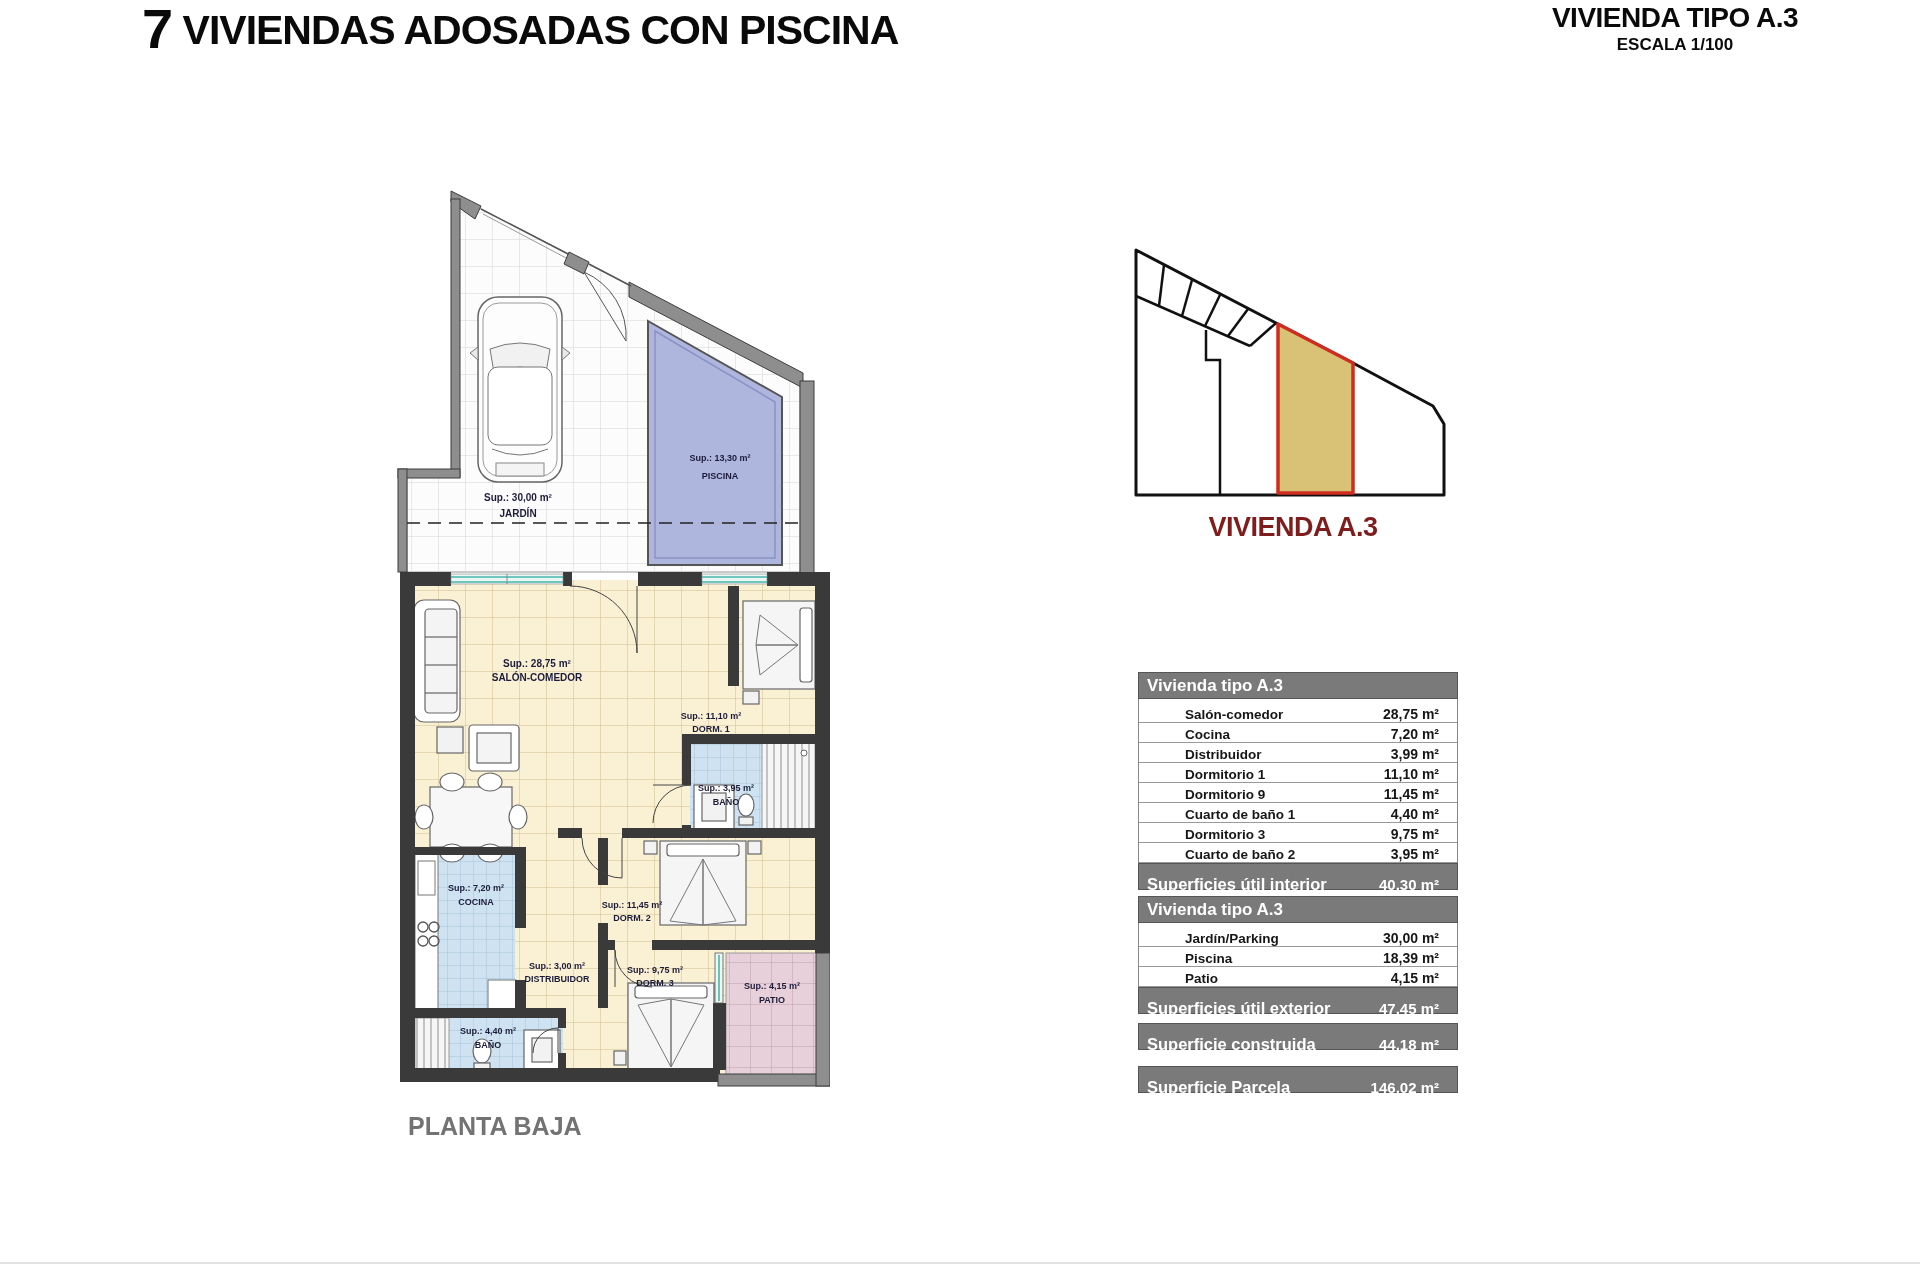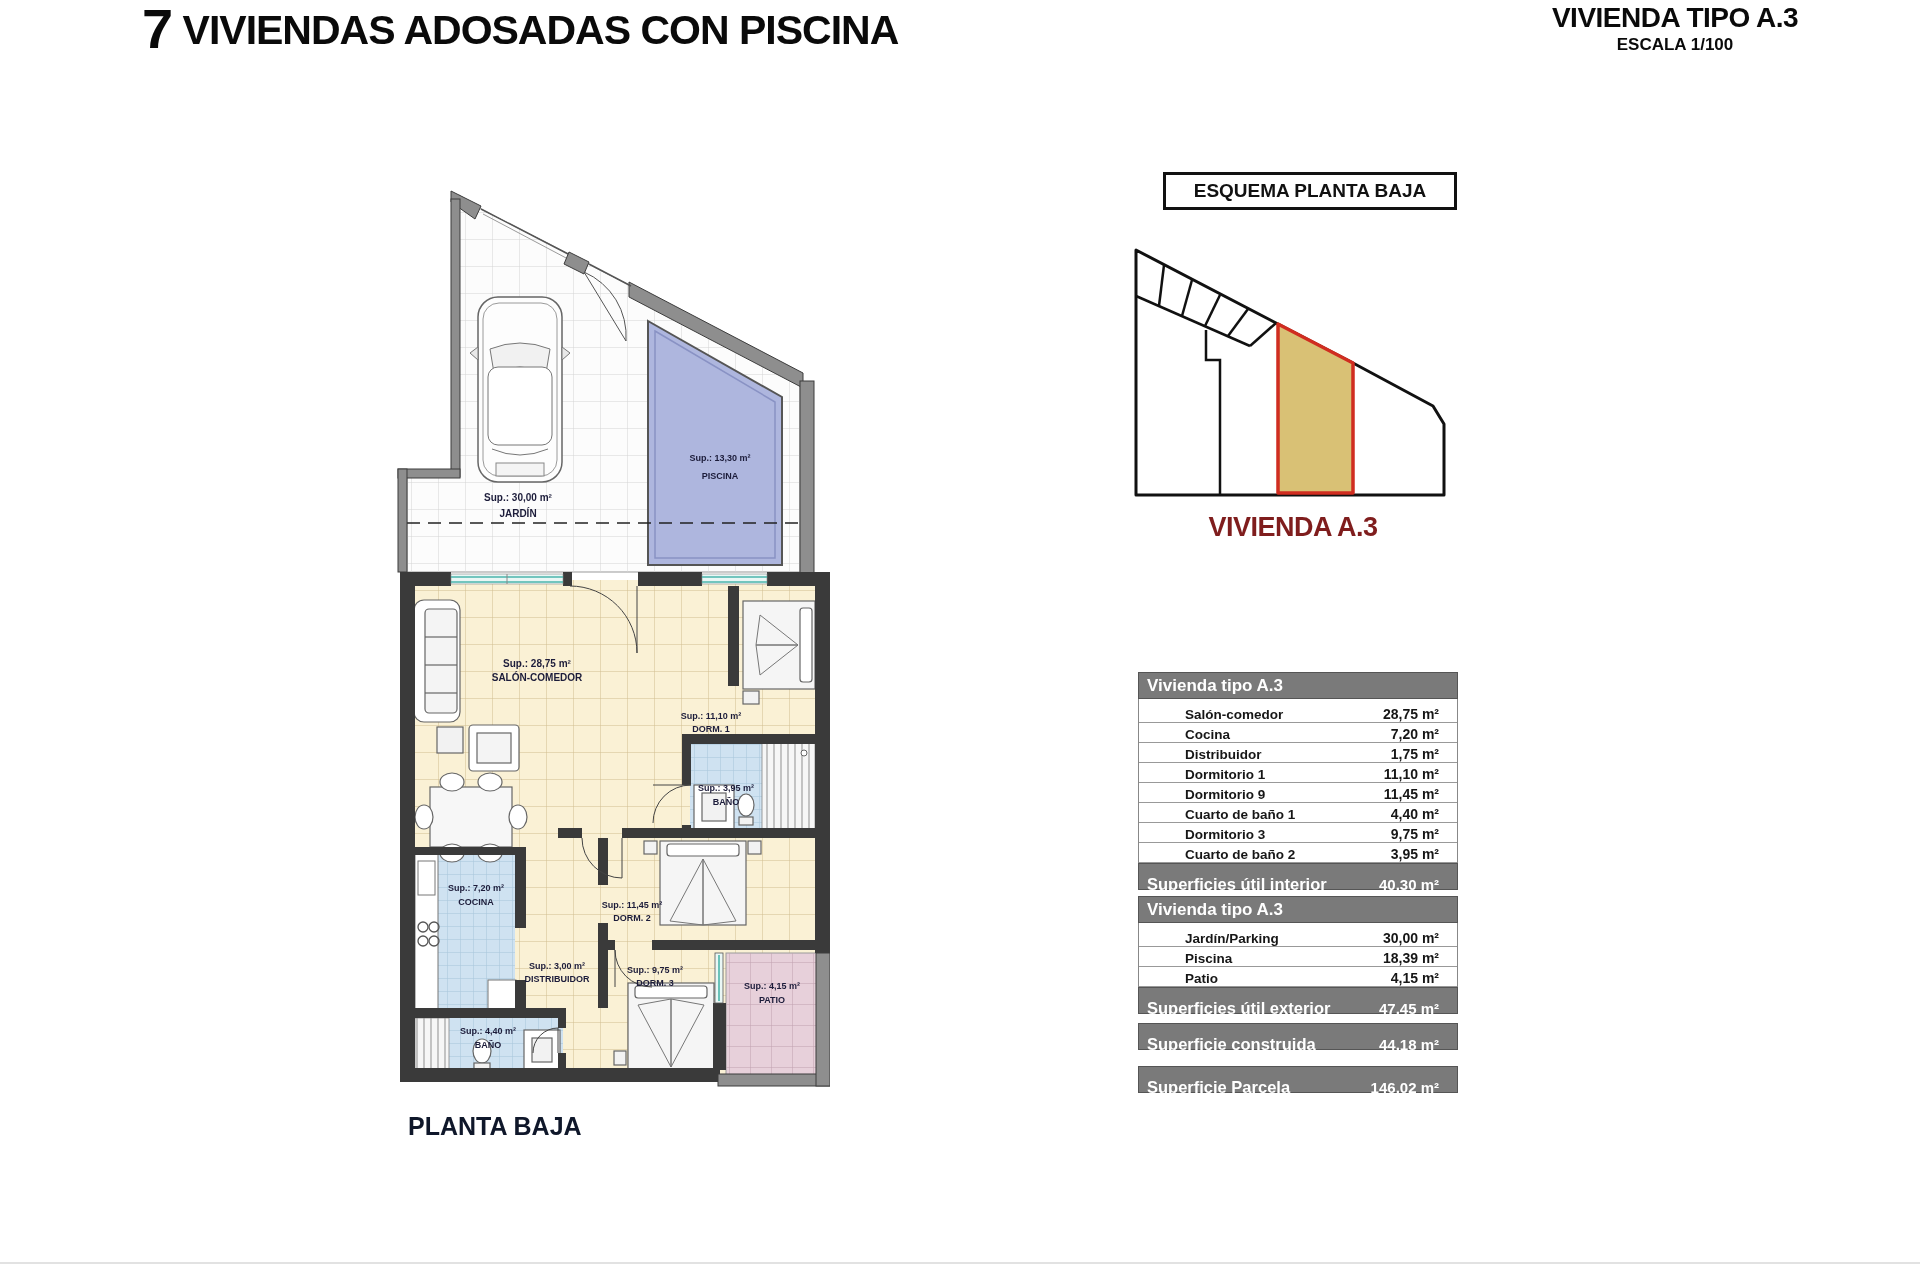--- a/index.html
+++ b/index.html
@@ -12,21 +12,21 @@
   .main-title .rest{font-size:41px;}
   .sub-title{position:absolute;left:1500px;top:2px;width:350px;text-align:center;color:#0a0a0a;}
   .sub-title .t1{font-size:28px;font-weight:800;letter-spacing:-0.5px;}
   .sub-title .t2{font-size:17px;font-weight:800;margin-top:1px;}
   
   .esq-box{position:absolute;left:1163px;top:172px;width:288px;height:32px;border:3px solid #111;
            display:flex;align-items:center;justify-content:center;font-size:19px;font-weight:800;color:#111;}
   .esq-caption{position:absolute;left:1128px;top:512px;width:330px;text-align:center;
                font-size:27px;font-weight:800;color:#7f1d1d;letter-spacing:-0.5px;}
   
-  .planta-caption{position:absolute;left:408px;top:1112px;font-size:25px;font-weight:800;color:#0f172a;}
+  .planta-caption{position:absolute;left:408px;top:1112px;font-size:25px;font-weight:800;color:#737373;}
   
   .tbl{position:absolute;left:1138px;width:320px;}
   .tbl .thead,.tbl .tfoot,.bar{background:#7a7a7a;color:#fff;font-weight:700;
         border:1px solid #555;box-sizing:border-box;display:flex;align-items:center;}
   .tbl .thead{height:27px;font-size:17px;padding:0 8px;}
   .tbl .tbody{border-left:1px solid #888;border-right:1px solid #888;background:#fff;padding-top:4px;}
   .trow{display:flex;justify-content:space-between;align-items:flex-end;height:19px;
         border-bottom:1px solid #999;font-weight:700;font-size:13.5px;color:#161616;
         padding:0 18px 0 46px;}
   .trow .val{font-size:14px;}
@@ -47,23 +47,20 @@
 <div id="page">
 
   <div class="main-title">
     <span class="num">7</span><span class="rest"> VIVIENDAS ADOSADAS CON PISCINA</span>
   </div>
   <div class="sub-title">
     <div class="t1">VIVIENDA TIPO A.3</div>
     <div class="t2">ESCALA 1/100</div>
   </div>
 
-  <div class="esq-box">
-    <span>ESQUEMA PLANTA BAJA</span>
-  </div>
 
   <svg class="esq-svg" width="330" height="270" viewBox="0 0 330 270">
 
     <polygon points="8,12 150,86 225,125 305,168 316,186 316,257 8,257" fill="#ffffff" stroke="#111" stroke-width="3" stroke-linejoin="round"></polygon>
 
     <g stroke="#111" stroke-width="2.5">
       <line x1="8" y1="58" x2="122" y2="108"></line>
       <line x1="36" y1="27" x2="31" y2="68"></line>
       <line x1="64" y1="42" x2="54" y2="78"></line>
       <line x1="92" y1="57" x2="77" y2="88"></line>
@@ -327,21 +324,21 @@
       <div class="trow">
           <span>Salón-comedor</span>
           <span class="val">28,75 m²</span>
         </div>
       <div class="trow">
           <span>Cocina</span>
           <span class="val">7,20 m²</span>
         </div>
       <div class="trow">
           <span>Distribuidor</span>
-          <span class="val">1,75 m²</span>
+          <span class="val">3,99 m²</span>
         </div>
       <div class="trow">
           <span>Dormitorio 1</span>
           <span class="val">11,10 m²</span>
         </div>
       <div class="trow">
           <span>Dormitorio 9</span>
           <span class="val">11,45 m²</span>
         </div>
       <div class="trow">

